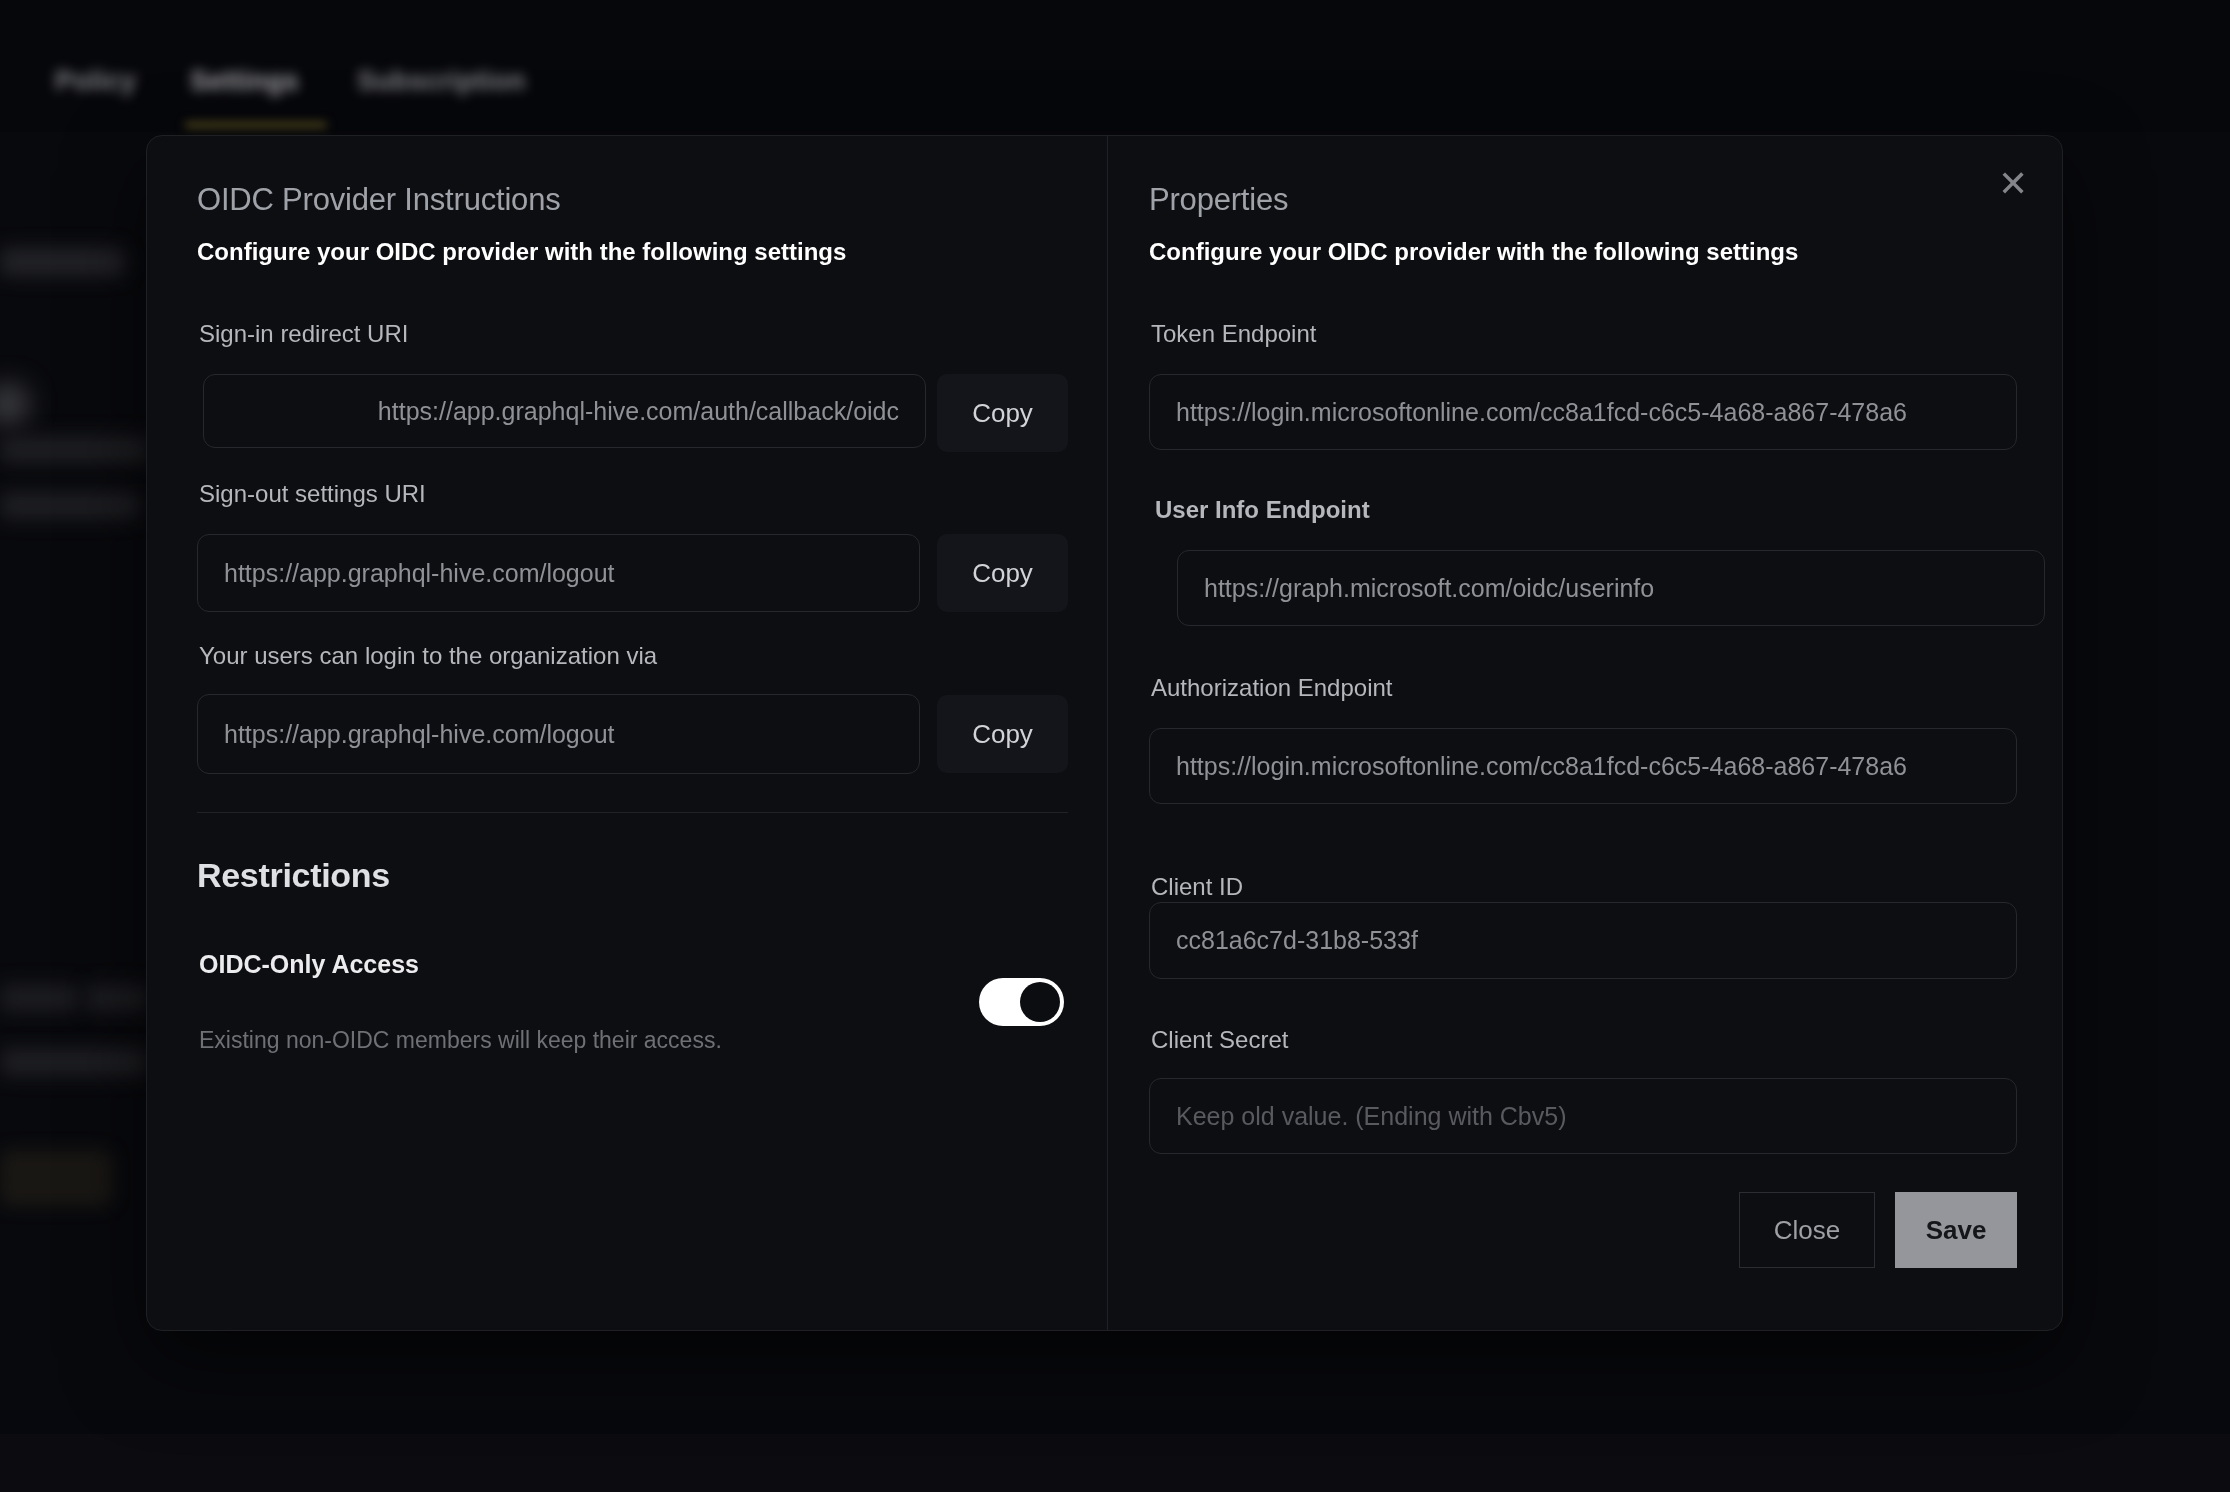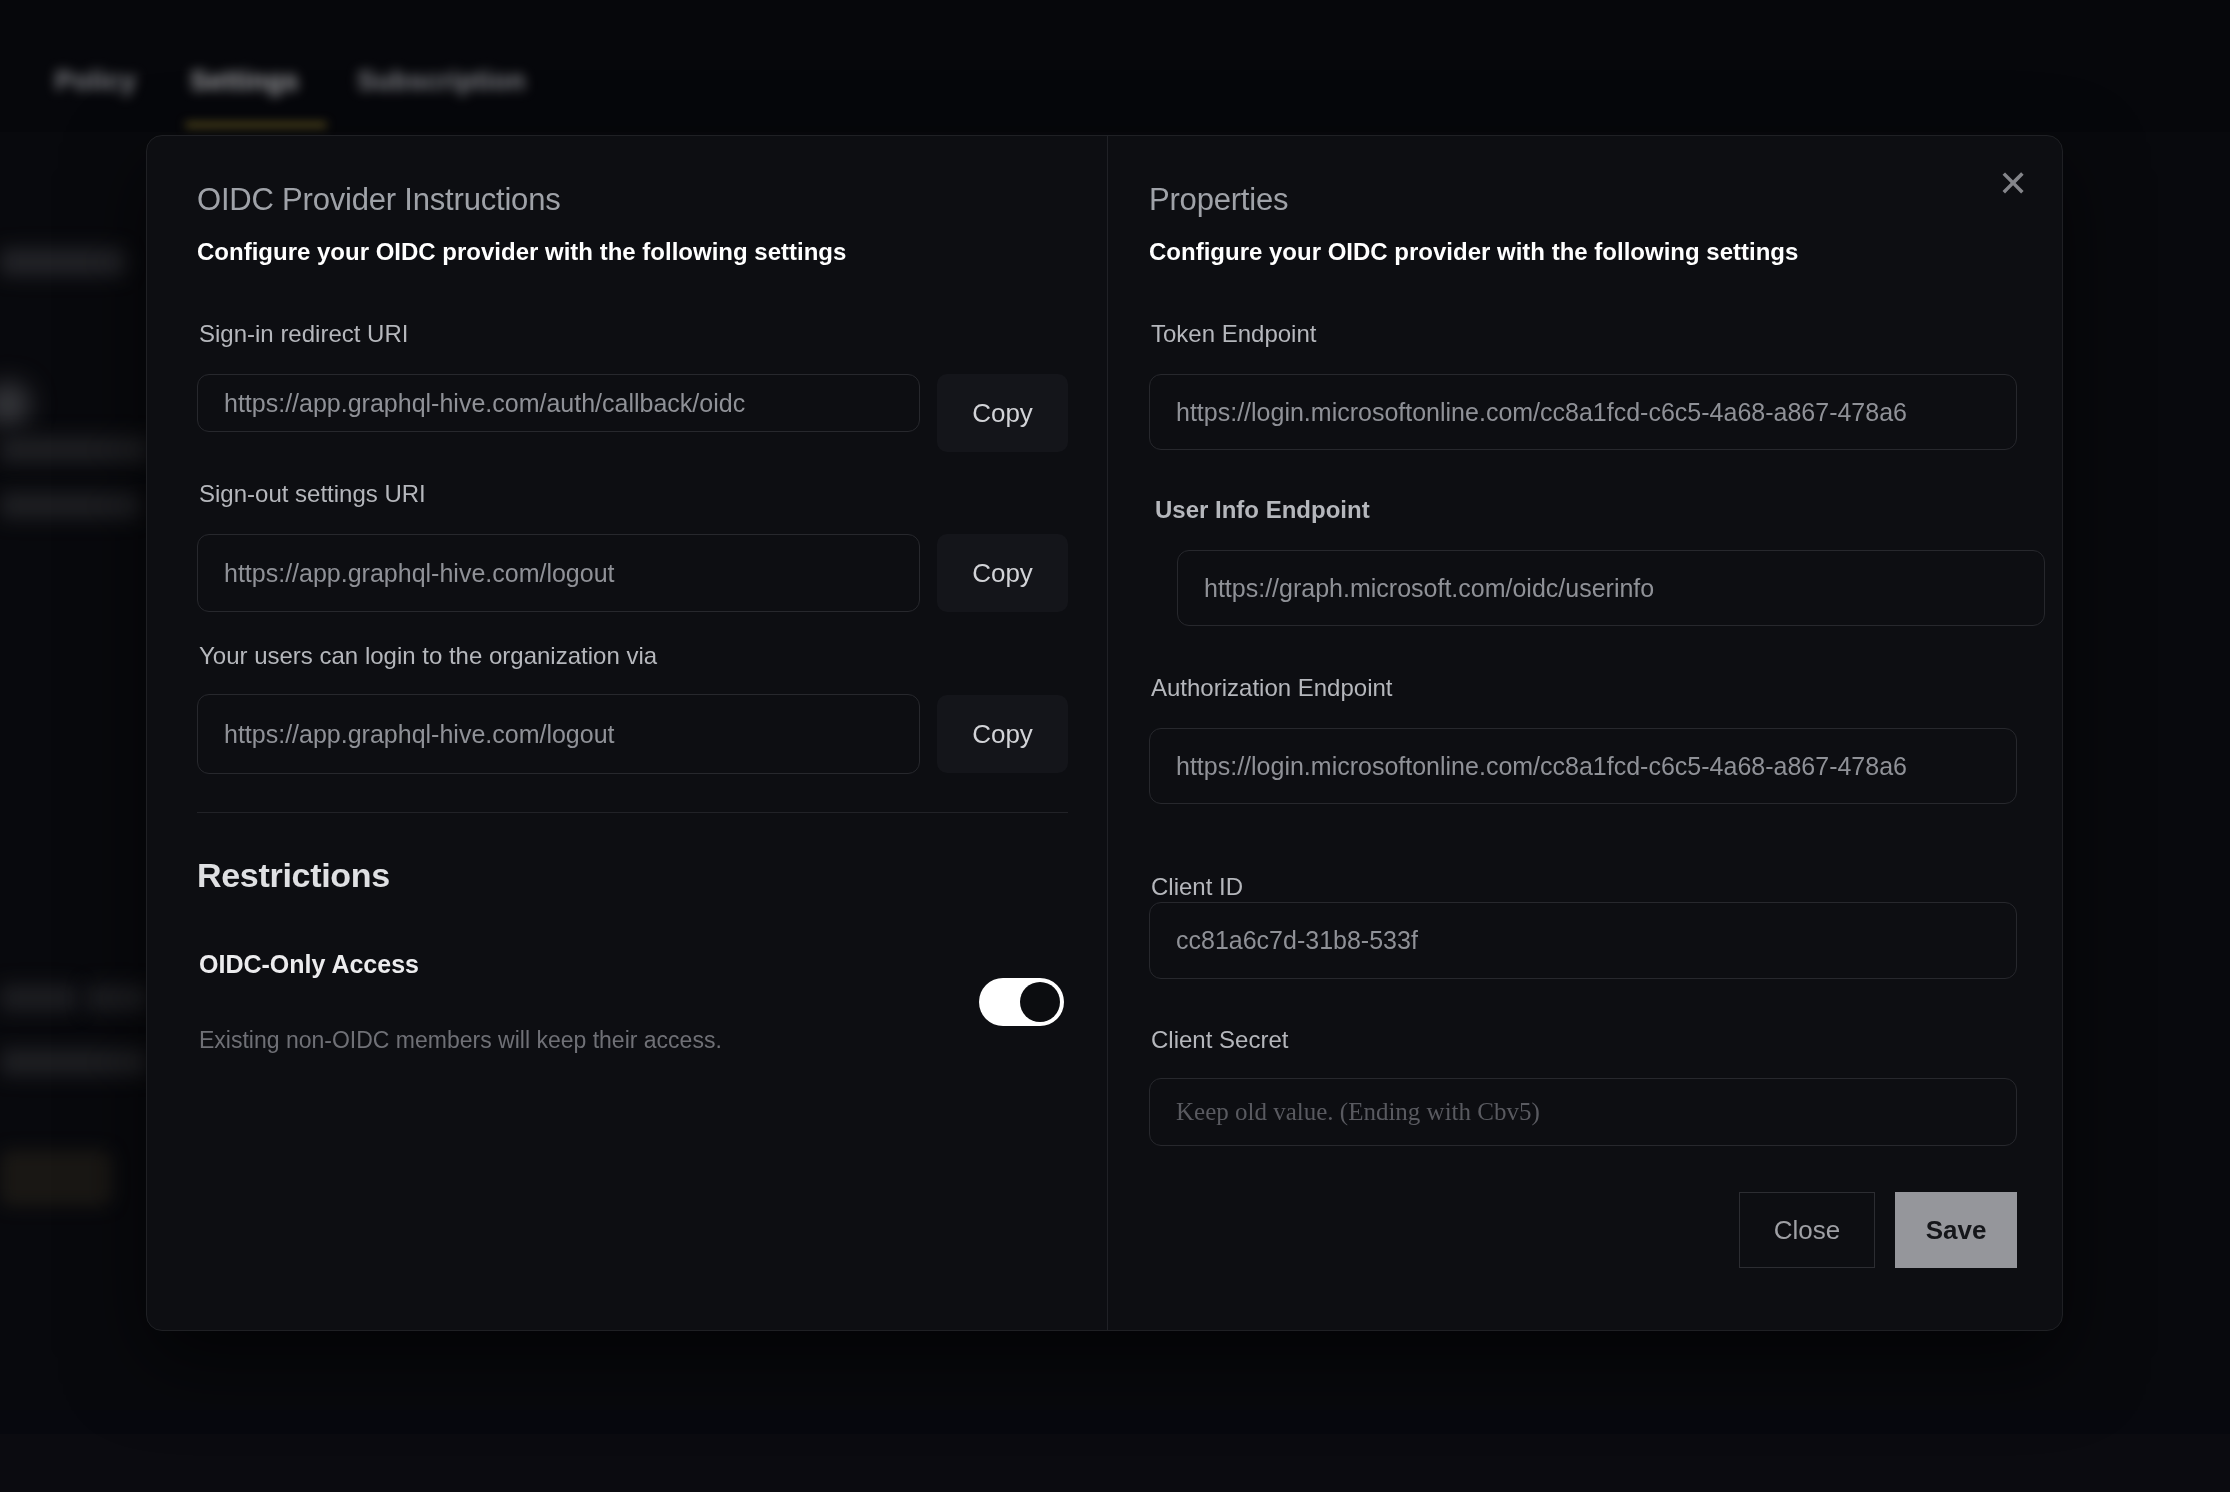--- a/index.html
+++ b/index.html
@@ -124,21 +124,21 @@
     <div class="abs col-divider"></div>
 
     <button class="abs close-btn">
       <span>✕</span>
     </button>
 
     <h2 class="abs sec-title" style="left:50px;top:46px;">OIDC Provider Instructions</h2>
     <p class="abs sec-sub" style="left:50px;top:102px;">Configure your OIDC provider with the following settings</p>
 
     <div class="abs f-label" style="left:52px;top:184px;">Sign-in redirect URI</div>
-    <input class="abs txt-input" style="left: 50px; top: 238px; width: 723px; height: 58px;" value="https://app.graphql-hive.com/auth/callback/oidc">
+    <input class="abs txt-input" style="left: 56px; top: 238px; width: 723px; height: 74px; text-align: right;" value="https://app.graphql-hive.com/auth/callback/oidc">
     <button class="abs copy-btn" style="left:790px;top:238px;width:131px;height:78px;">Copy</button>
 
     <div class="abs f-label" style="left:52px;top:344px;">Sign-out settings URI</div>
     <input class="abs txt-input" style="left: 50px; top: 398px; width: 723px; height: 78px;" value="https://app.graphql-hive.com/logout">
     <button class="abs copy-btn" style="left:790px;top:398px;width:131px;height:78px;">Copy</button>
 
     <div class="abs f-label" style="left:52px;top:506px;">Your users can login to the organization via</div>
     <input class="abs txt-input" style="left: 50px; top: 558px; width: 723px; height: 80px;" value="https://app.graphql-hive.com/logout">
     <button class="abs copy-btn" style="left:790px;top:559px;width:131px;height:78px;">Copy</button>
 
@@ -163,18 +163,18 @@
     <div class="abs f-label" style="left:1008px;top:360px;font-weight:bold;">User Info Endpoint</div>
     <input class="abs txt-input" style="left: 1030px; top: 414px; width: 868px; height: 76px;" value="https://graph.microsoft.com/oidc/userinfo">
 
     <div class="abs f-label" style="left:1004px;top:538px;">Authorization Endpoint</div>
     <input class="abs txt-input" style="left: 1002px; top: 592px; width: 868px; height: 76px;" value="https://login.microsoftonline.com/cc8a1fcd-c6c5-4a68-a867-478a6">
 
     <div class="abs f-label" style="left:1004px;top:714px;margin-top:23px;">Client ID</div>
     <input class="abs txt-input" style="left: 1002px; top: 766px; width: 868px; height: 77px;" value="cc81a6c7d-31b8-533f">
 
     <div class="abs f-label" style="left:1004px;top:890px;">Client Secret</div>
-    <input class="abs txt-input" style="left: 1002px; top: 942px; width: 868px; height: 68px; font-family: Liberation Serif, serif;" placeholder="Keep old value. (Ending with Cbv5)">
+    <input class="abs txt-input" style="left: 1002px; top: 942px; width: 868px; height: 76px;" placeholder="Keep old value. (Ending with Cbv5)">
 
     <button class="abs modal-btn btn-close-action">Close</button>
     <button class="abs modal-btn btn-save">Save</button>
   </div>
 </div>
 
 </body></html>

